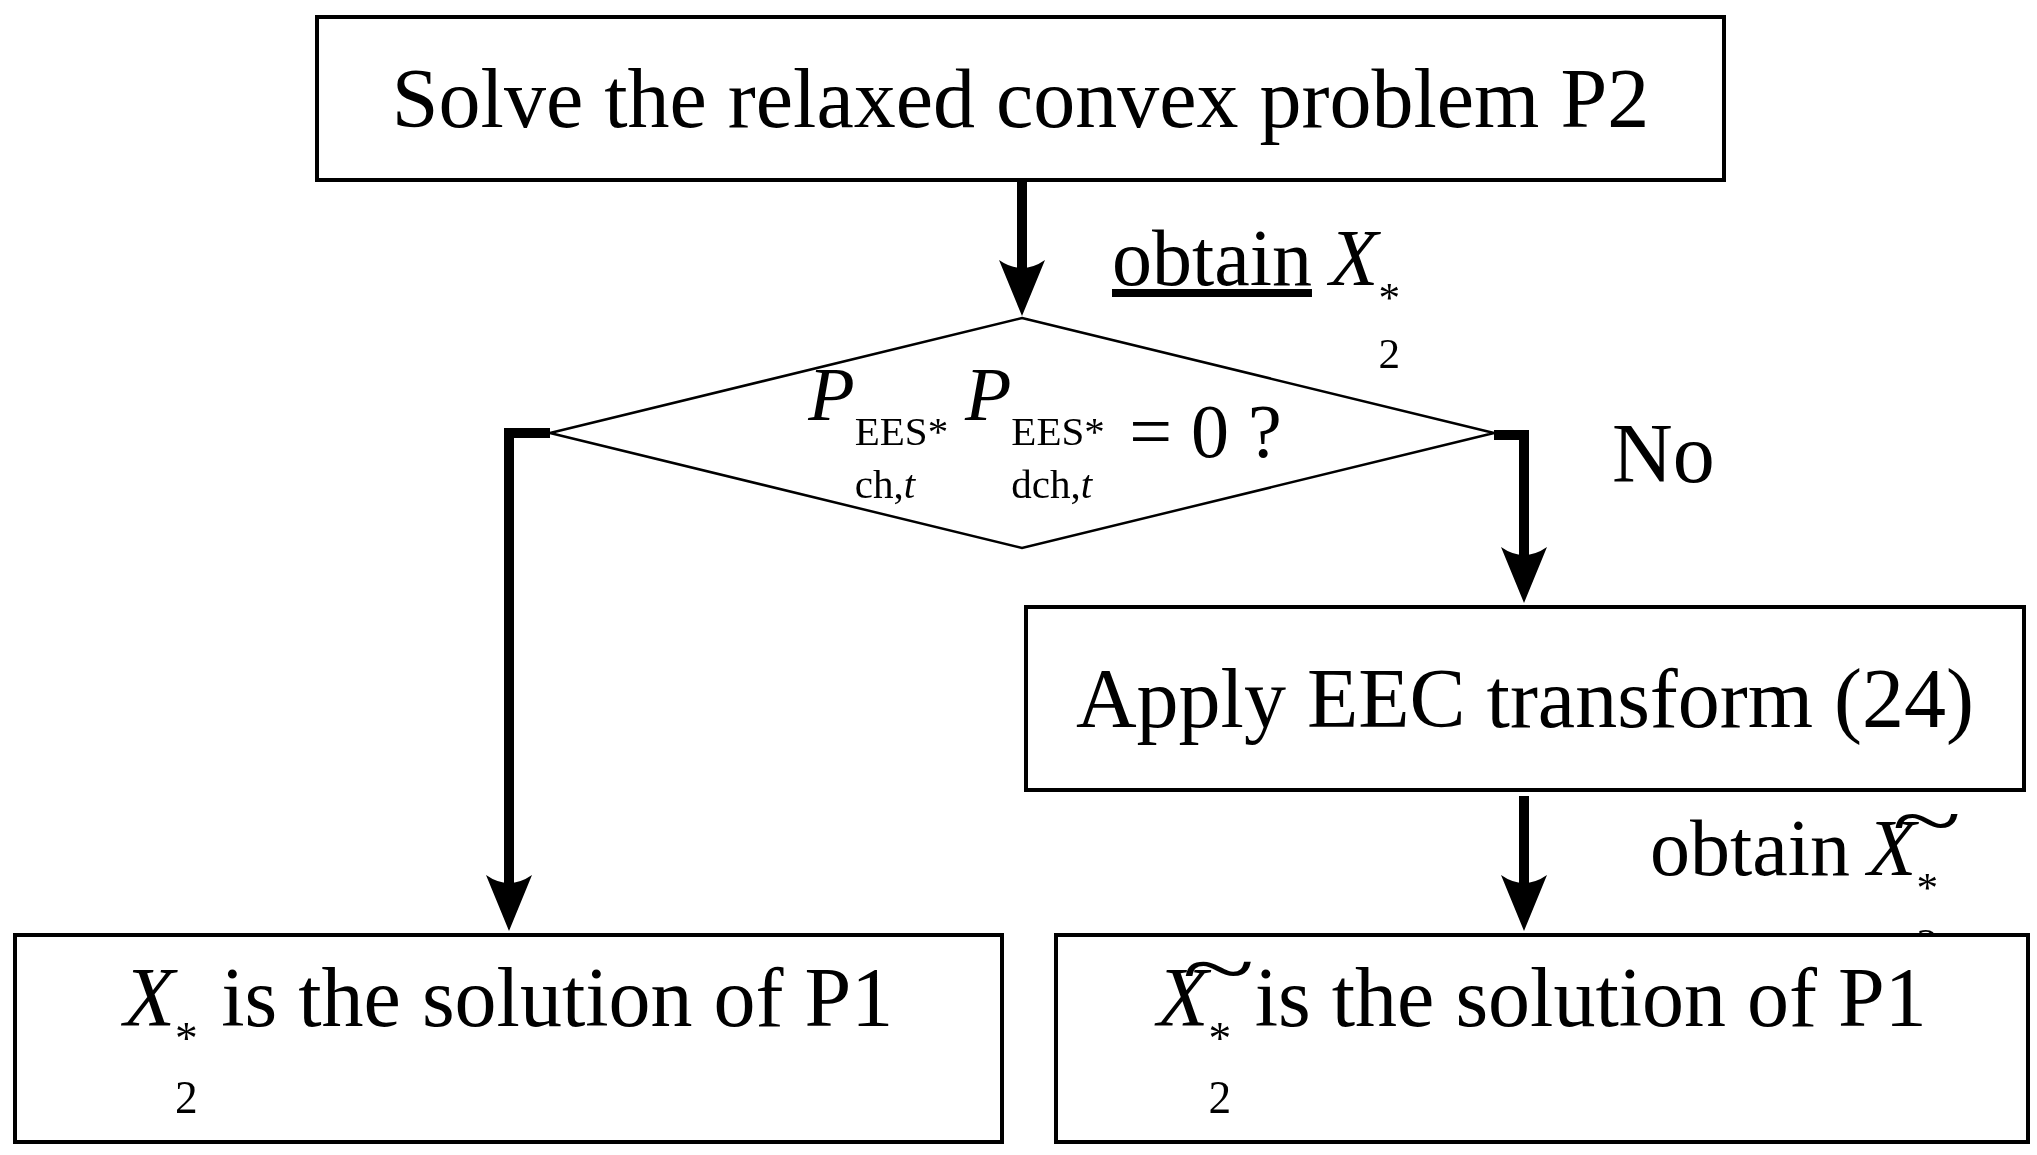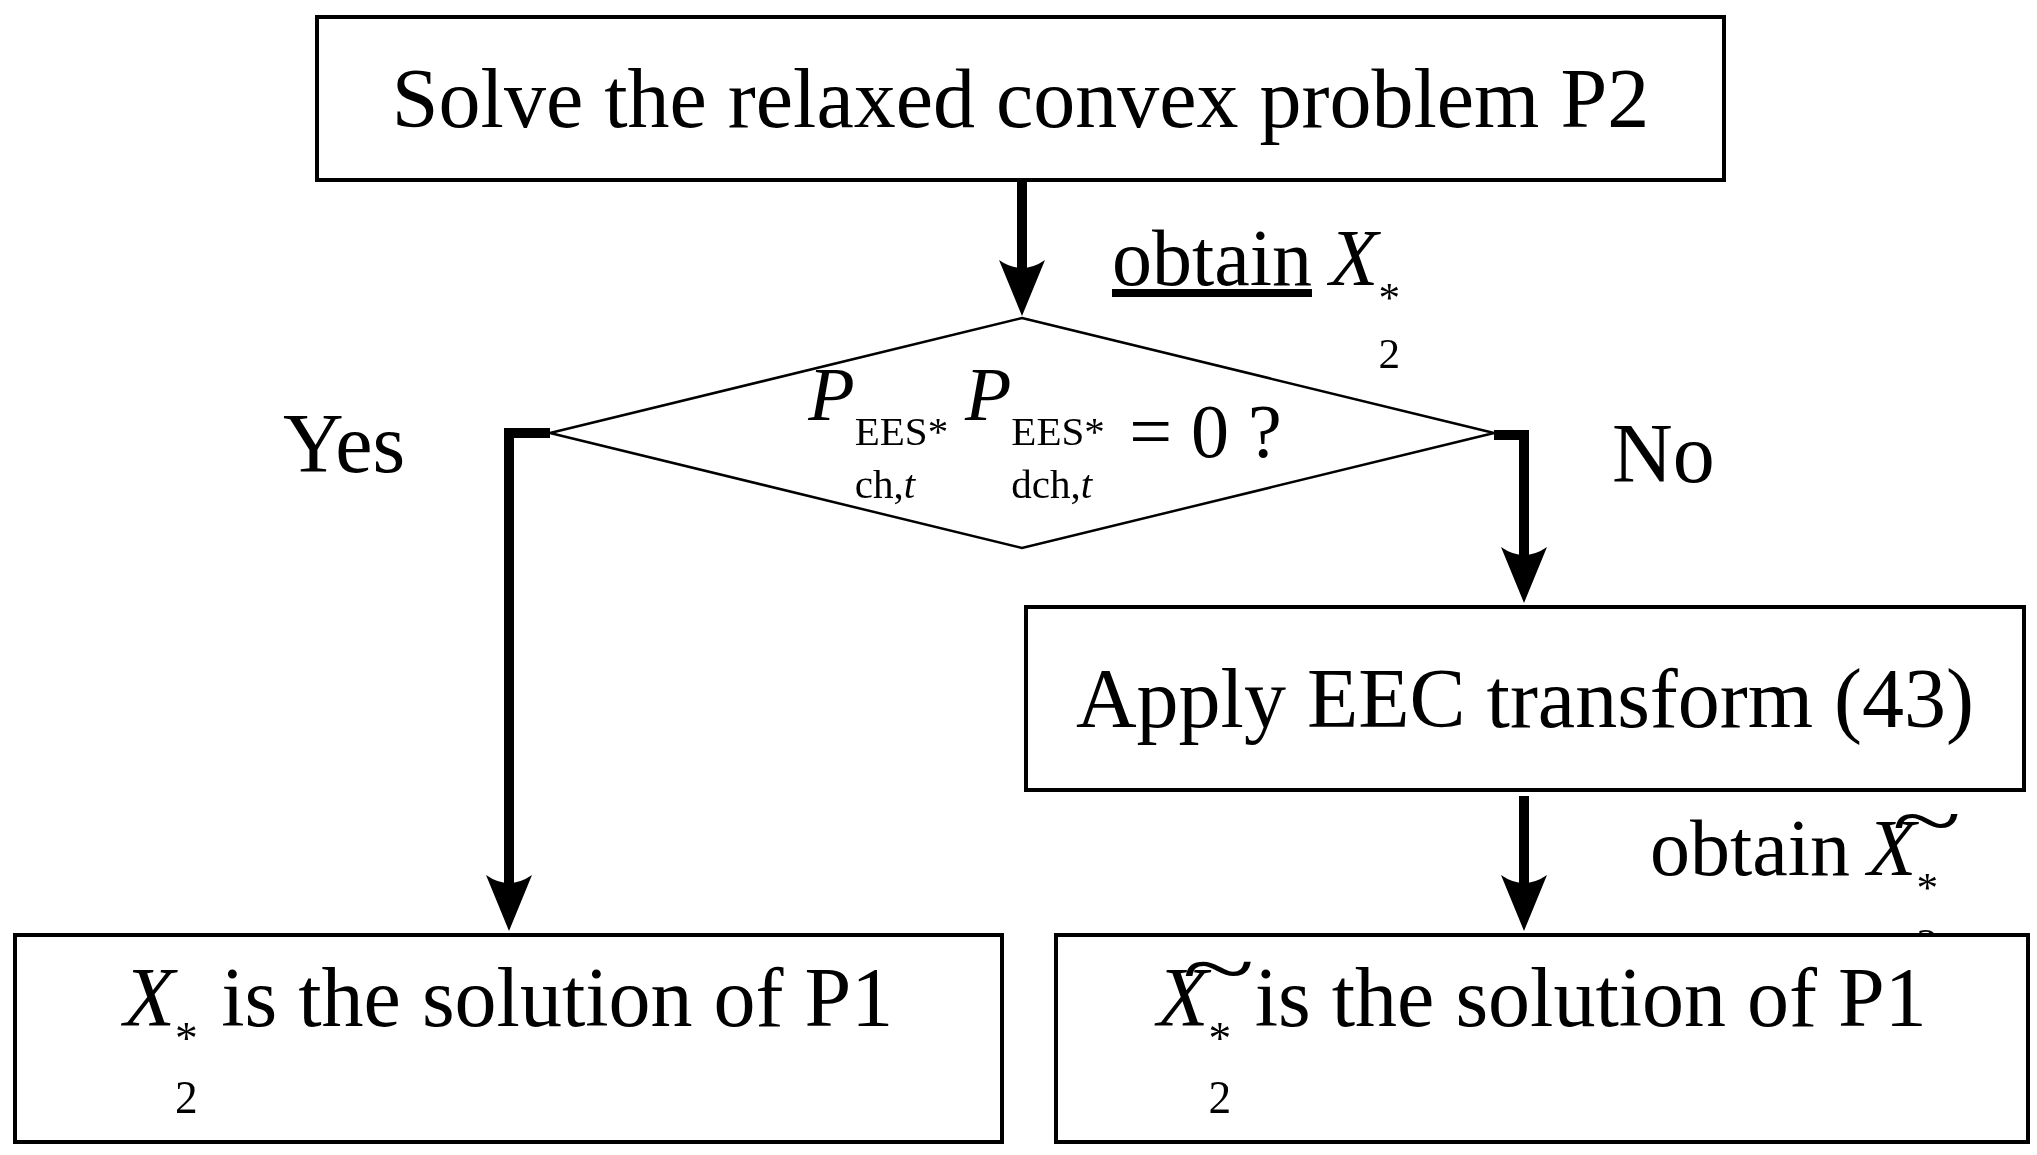--- a/index.html
+++ b/index.html
@@ -76,29 +76,26 @@
           <span>EES*</span>
           <span><span>ch,</span><span class="it">t</span></span>
         </span></span>
     <span class="pg2"><span class="mvar">P</span><span class="sstack">
           <span>EES*</span>
           <span><span>dch,</span><span class="it">t</span></span>
         </span></span>
     <span class="eq">= 0 ?</span>
   </div>
 
-  <div class="lbl" style="left:283px;top:402px;font-size:84px;">
-    <span>Yes</span>
-  </div>
   <div class="lbl" style="left:1612px;top:412px;font-size:84px;">
     <span>No</span>
   </div>
 
   <div class="box" style="left:1024px;top:605px;width:1002px;height:187px;">
-    <span>Apply EEC transform (43)</span>
+    <span>Apply EEC transform (24)</span>
   </div>
 
   <div class="lbl" style="left:1650px;top:808px;font-size:80px;">
     <span class="pfx">obtain</span><span class="tvar"><span class="tld">~</span><span class="mvar">X</span></span><span class="sstack">
         <span>*</span>
         <span>2</span>
       </span>
   </div>
 
   <div class="box" style="left:13px;top:933px;width:991px;height:211px;">

